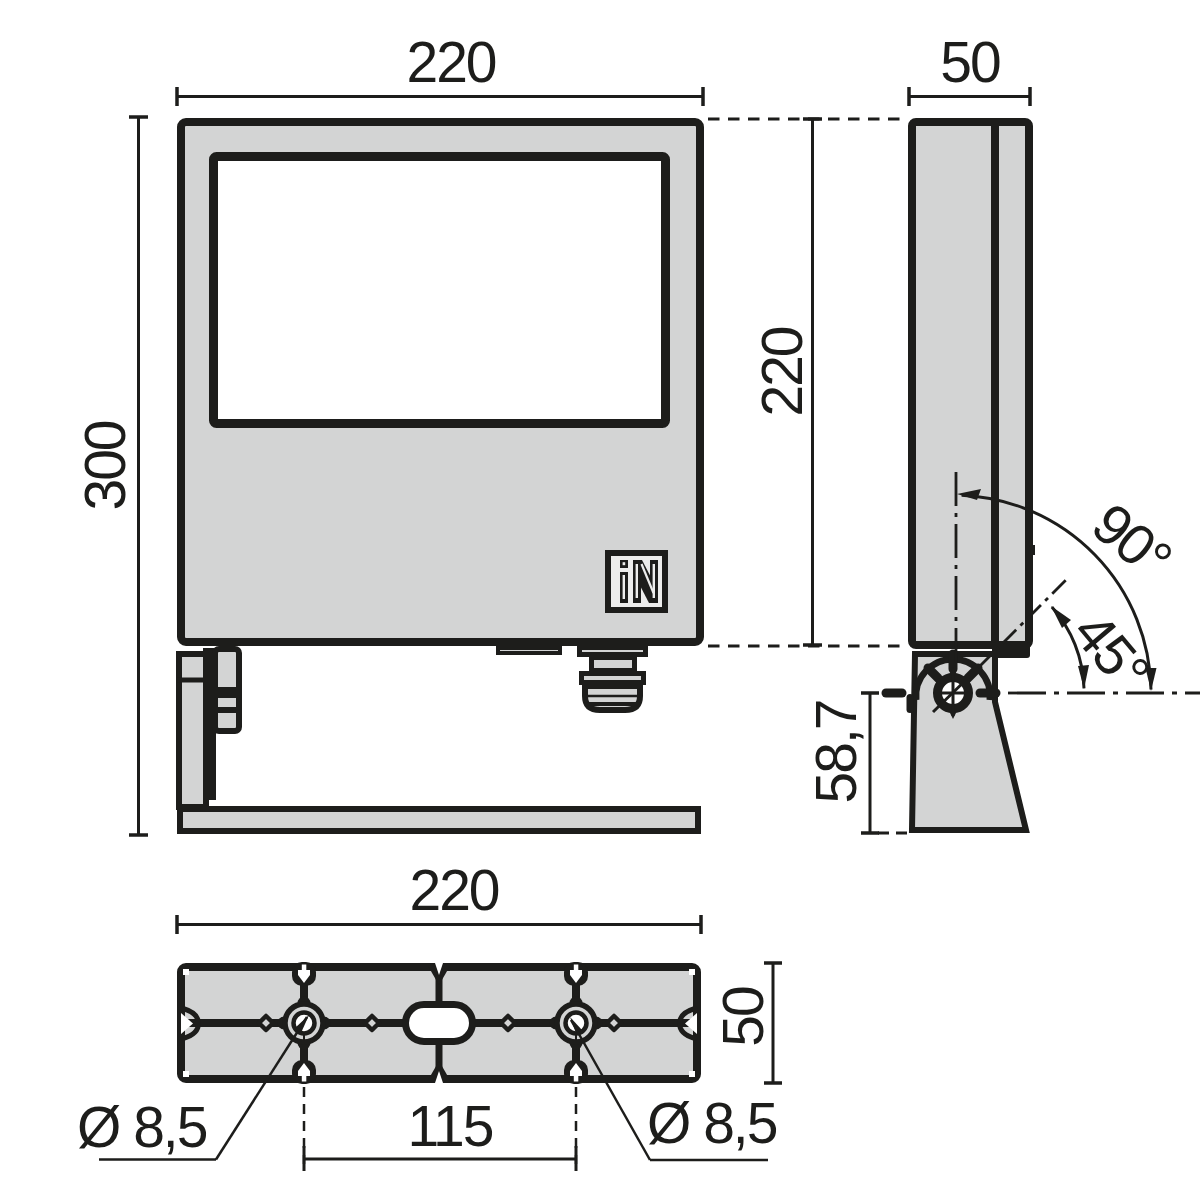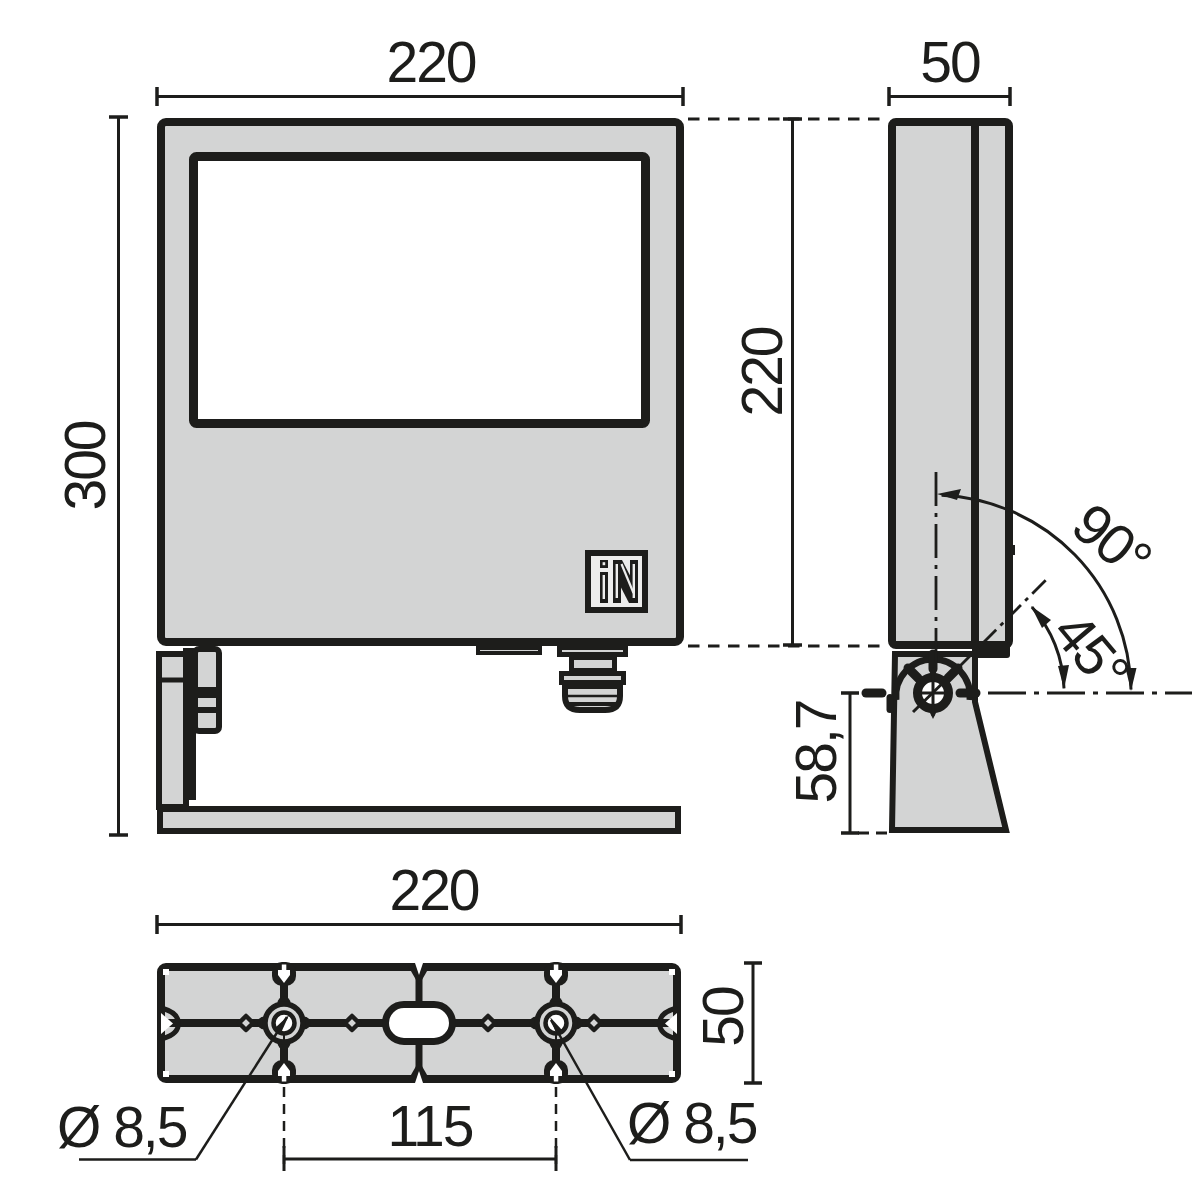--- a/index.html
+++ b/index.html
@@ -1,16 +1,16 @@
 <!DOCTYPE html>
 <html><head>
 <meta charset="utf-8">
 <style>
   html,body{margin:0;padding:0;background:#ffffff;}
-  #canvas{width:1106px;height:1200px;position:relative;background:#ffffff;}
+  #canvas{width:1106px;height:1200px;position:relative;background:#ffffff;margin-left:20px;}
   text{font-family:"Liberation Sans",sans-serif;fill:#1d1d1b;}
   .dim{font-size:57px;letter-spacing:-2px;}
 </style>
 </head>
 <body>
 <div id="canvas">
 <svg width="1200" height="1200" viewBox="0 0 1200 1200">
 
 <rect x="161" y="122" width="519" height="520" rx="5" fill="#d3d4d4" stroke="#1d1d1b" stroke-width="8"></rect>
 

